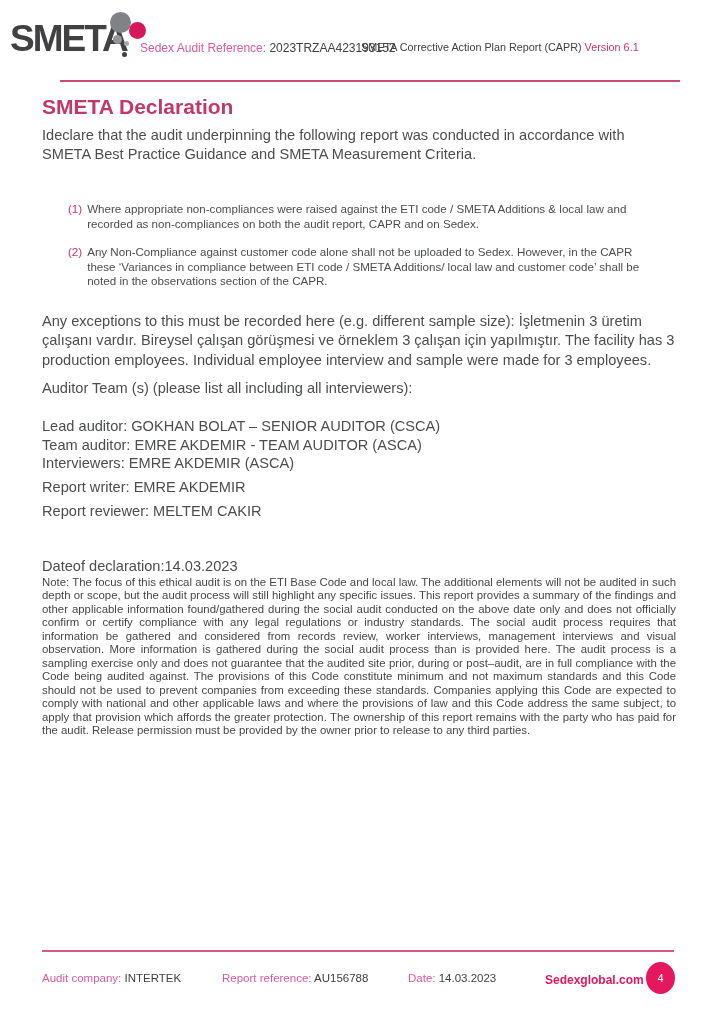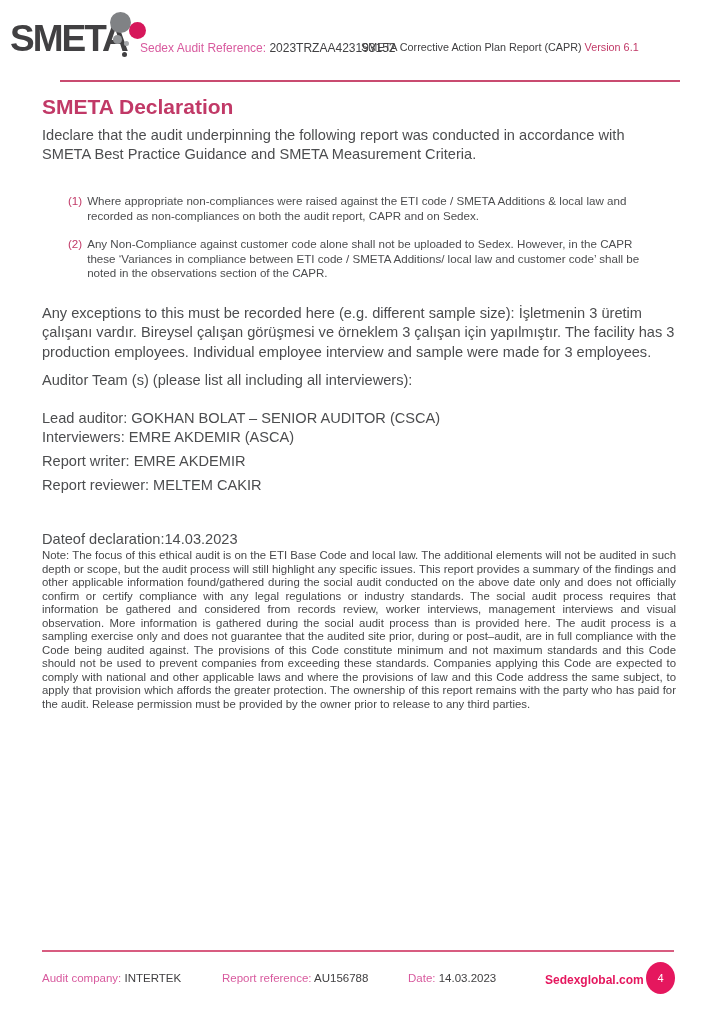--- a/index.html
+++ b/index.html
@@ -34,21 +34,21 @@
   .ver { color:#c13967; }
 
   .hdr-rule { position:absolute; left:60px; top:80px; width:620px; height:2px; background:#c94b70; }
 
   
   .content { position:absolute; left:42px; top:95px; width:634px; }
   h1.decl {
     color:#c13967; font-size:21px; font-weight:700; letter-spacing:0;
     margin-bottom:7px;
   }
-  .intro { font-size:14.6px; line-height:19px; color:#4c4d4f; margin-bottom:30px; }
+  .intro { font-size:14.6px; line-height:19px; color:#4c4d4f; margin-bottom:38px; }
 
   .clauses { margin-left:26px; width:584px; margin-bottom:23px; }
   .clause { display:flex; font-size:11.6px; line-height:14.5px; color:#4c4d4f; }
   .clause + .clause { margin-top:14px; }
   .clause .num { color:#c13967; margin-right:5px; flex:0 0 auto; }
 
   .exceptions { font-size:14.6px; line-height:19.5px; color:#4c4d4f; margin-bottom:9px; }
   .team-heading { font-size:14.6px; line-height:19px; color:#4c4d4f; margin-bottom:19px; }
   .team-line { font-size:14.6px; line-height:18.6px; color:#4c4d4f; }
   .team-line.spaced { margin-top:5.5px; }
@@ -112,20 +112,21 @@
       <div class="clause">
         <span class="num">(2)</span>
         <span class="txt">Any Non-Compliance against customer code alone shall not be uploaded to Sedex. However, in the CAPR these ‘Variances in compliance between ETI code / SMETA Additions/ local law and customer code’ shall be noted in the observations section of the CAPR.</span>
       </div>
     </div>
 
     <p class="exceptions">Any exceptions to this must be recorded here (e.g. different sample size): İşletmenin 3 üretim çalışanı vardır. Bireysel çalışan görüşmesi ve örneklem 3 çalışan için yapılmıştır. The facility has 3 production employees. Individual employee interview and sample were made for 3 employees.</p>
 
     <p class="team-heading">Auditor Team (s) (please list all including all interviewers):</p>
     <div class="team-line">Lead auditor: GOKHAN BOLAT – SENIOR AUDITOR (CSCA)</div>
+    <div class="team-line">Team auditor: EMRE AKDEMIR - TEAM AUDITOR (ASCA)</div>
     <div class="team-line">Interviewers: EMRE AKDEMIR (ASCA)</div>
     <div class="team-line spaced">Report writer: EMRE AKDEMIR</div>
     <div class="team-line spaced">Report reviewer: MELTEM CAKIR</div>
 
     <p class="date-line">Dateof declaration:14.03.2023</p>
 
     <p class="note">Note: The focus of this ethical audit is on the ETI Base Code and local law. The additional elements will not be audited in such depth or scope, but the audit process will still highlight any specific issues. This report provides a summary of the findings and other applicable information found/gathered during the social audit conducted on the above date only and does not officially confirm or certify compliance with any legal regulations or industry standards. The social audit process requires that information be gathered and considered from records review, worker interviews, management interviews and visual observation. More information is gathered during the social audit process than is provided here. The audit process is a sampling exercise only and does not guarantee that the audited site prior, during or post–audit, are in full compliance with the Code being audited against. The provisions of this Code constitute minimum and not maximum standards and this Code should not be used to prevent companies from exceeding these standards. Companies applying this Code are expected to comply with national and other applicable laws and where the provisions of law and this Code address the same subject, to apply that provision which affords the greater protection. The ownership of this report remains with the party who has paid for the audit. Release permission must be provided by the owner prior to release to any third parties.</p>
   </div>
 
   <div class="ftr-rule"></div>

